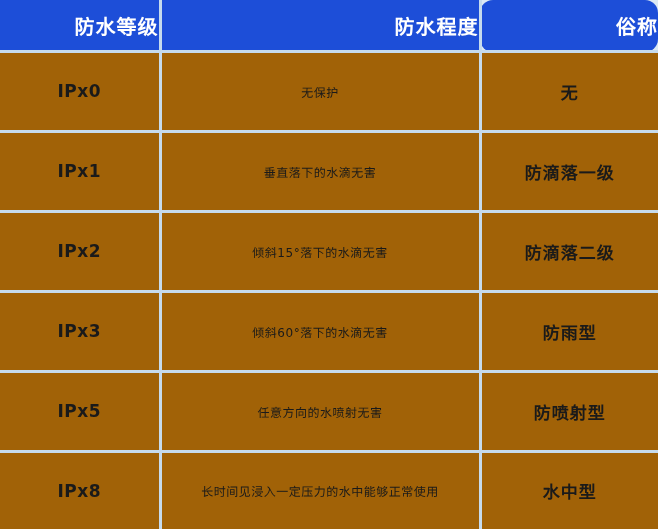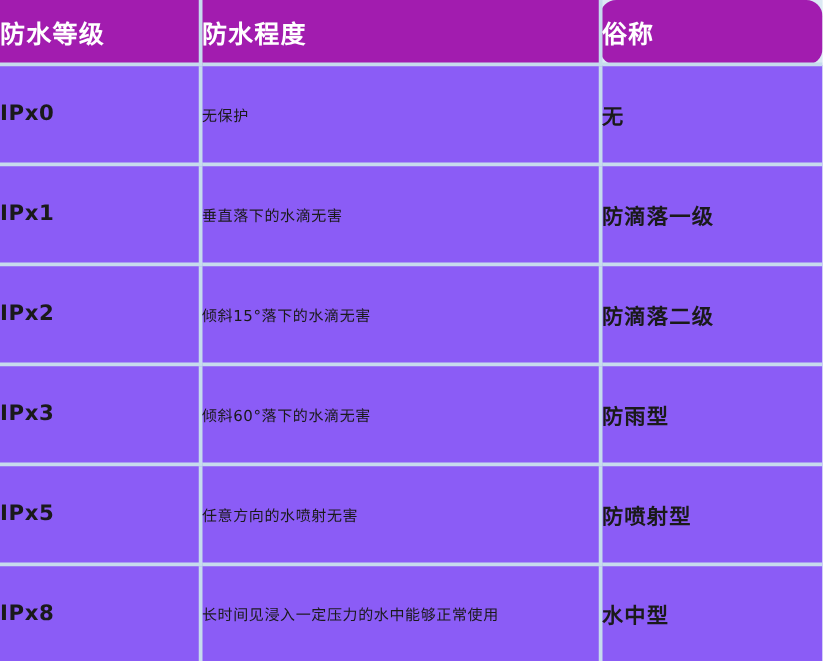--- a/index.html
+++ b/index.html
@@ -23,42 +23,42 @@
     background: #dce9f4;
   }
 
   .ip-table col.c-grade  { width: 160px; }
   .ip-table col.c-degree { width: 320px; }
   .ip-table col.c-name   { width: 178px; }
 
   
   .ip-table thead th {
     height: 50px;
-    background: #a21caf;
+    background: #1d4ed8;
     color: #ffffff;
     font-size: 20px;
     font-weight: bold;
-    text-align: left;
+    text-align: right;
     vertical-align: middle;
     letter-spacing: 1px;
     border-right: 3px solid #c6dbed;
     border-bottom: 3px solid #c6dbed;
     padding: 0;
   }
   .ip-table thead th.last-col {
     border-right: none;
     border-radius: 13px;
   }
 
   
   .ip-table tbody td {
     height: 53px;
-    background: #8b5cf6;
+    background: #a16207;
     color: #1a1a1a;
-    text-align: left;
+    text-align: center;
     vertical-align: middle;
     border-right: 3px solid #c6dbed;
     border-bottom: 3px solid #c6dbed;
     padding: 0;
     margin-left: 24px;
   }
   .ip-table tbody td.last-col {
     border-right: none;
   }
   .ip-table tbody tr.last-row td {

